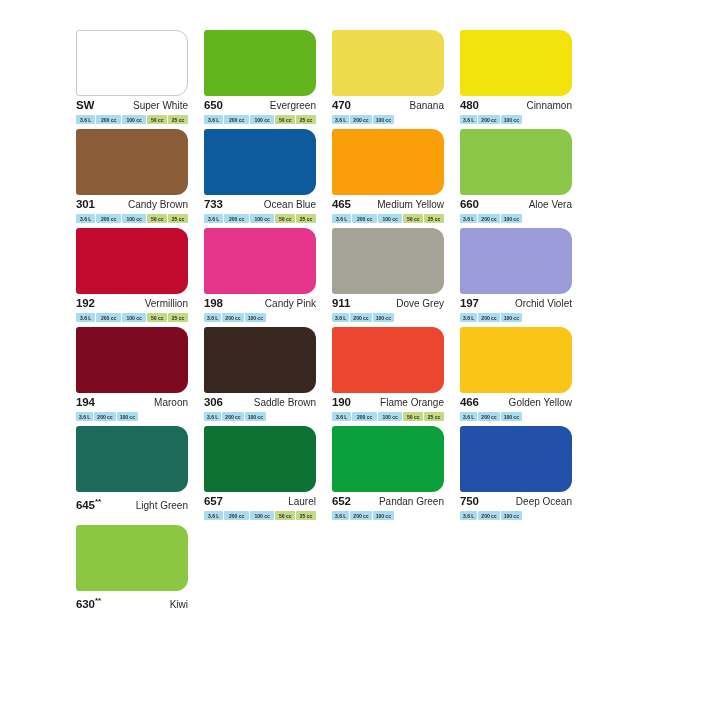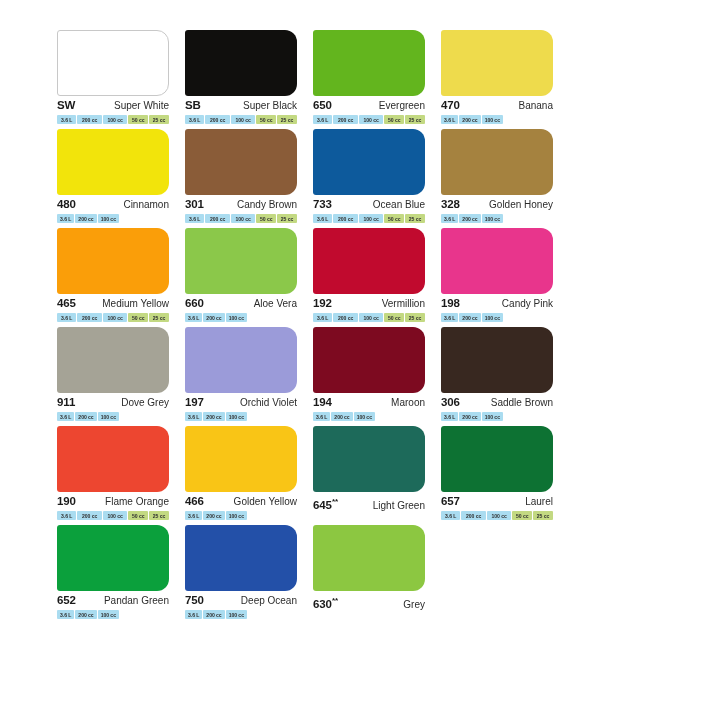--- a/index.html
+++ b/index.html
@@ -12,21 +12,21 @@
     background: #ffffff;
     font-family: "Liberation Sans", sans-serif;
     overflow: hidden;
   }
   #chart-sheet {
     position: relative;
     width: 726px;
     height: 686px;
     background: #ffffff;
     box-sizing: border-box;
-    padding: 30px 100px 0 57px;
+    padding: 30px 100px 0 76px;
   }
   .swatch-grid {
     display: grid;
     grid-template-columns: repeat(4, 119px);
     column-gap: 9px;
     row-gap: 2px;
     align-content: start;
   }
   .swatch-cell {
     width: 119px;
@@ -115,34 +115,20 @@
         </div>
         <div class="size-badges">
           <span class="size-badge blue b1">3.6 L</span>
           <span class="size-badge blue b2">200 cc</span>
           <span class="size-badge blue b3">100 cc</span>
           <span class="size-badge green b4">50 cc</span>
           <span class="size-badge green b5">25 cc</span>
         </div>
       </div>
       <div class="swatch-cell">
-        <div class="swatch-chip" style="background: rgb(16, 15, 13);"></div>
-        <div class="swatch-meta">
-          <span class="swatch-code">SB</span>
-          <span class="swatch-name">Super Black</span>
-        </div>
-        <div class="size-badges">
-          <span class="size-badge blue b1">3.6 L</span>
-          <span class="size-badge blue b2">200 cc</span>
-          <span class="size-badge blue b3">100 cc</span>
-          <span class="size-badge green b4">50 cc</span>
-          <span class="size-badge green b5">25 cc</span>
-        </div>
-      </div>
-      <div class="swatch-cell">
         <div class="swatch-chip" style="background: rgb(99, 181, 30);"></div>
         <div class="swatch-meta">
           <span class="swatch-code">650</span>
           <span class="swatch-name">Evergreen</span>
         </div>
         <div class="size-badges">
           <span class="size-badge blue b1">3.6 L</span>
           <span class="size-badge blue b2">200 cc</span>
           <span class="size-badge blue b3">100 cc</span>
           <span class="size-badge green b4">50 cc</span>
@@ -195,32 +181,20 @@
         </div>
         <div class="size-badges">
           <span class="size-badge blue b1">3.6 L</span>
           <span class="size-badge blue b2">200 cc</span>
           <span class="size-badge blue b3">100 cc</span>
           <span class="size-badge green b4">50 cc</span>
           <span class="size-badge green b5">25 cc</span>
         </div>
       </div>
       <div class="swatch-cell">
-        <div class="swatch-chip" style="background: rgb(165, 130, 63);"></div>
-        <div class="swatch-meta">
-          <span class="swatch-code">328</span>
-          <span class="swatch-name">Golden Honey</span>
-        </div>
-        <div class="size-badges three-up">
-          <span class="size-badge blue b1">3.6 L</span>
-          <span class="size-badge blue b2">200 cc</span>
-          <span class="size-badge blue b3">100 cc</span>
-        </div>
-      </div>
-      <div class="swatch-cell">
         <div class="swatch-chip" style="background: rgb(250, 158, 9);"></div>
         <div class="swatch-meta">
           <span class="swatch-code">465</span>
           <span class="swatch-name">Medium Yellow</span>
         </div>
         <div class="size-badges">
           <span class="size-badge blue b1">3.6 L</span>
           <span class="size-badge blue b2">200 cc</span>
           <span class="size-badge blue b3">100 cc</span>
           <span class="size-badge green b4">50 cc</span>
@@ -381,17 +355,17 @@
         <div class="size-badges three-up">
           <span class="size-badge blue b1">3.6 L</span>
           <span class="size-badge blue b2">200 cc</span>
           <span class="size-badge blue b3">100 cc</span>
         </div>
       </div>
       <div class="swatch-cell">
         <div class="swatch-chip" style="background: rgb(140, 199, 65);"></div>
         <div class="swatch-meta">
           <span class="swatch-code">630<span class="stars">**</span></span>
-          <span class="swatch-name">Grey</span>
+          <span class="swatch-name">Kiwi</span>
         </div>
       </div>
     </div>
 </div>
 
 </body></html>

